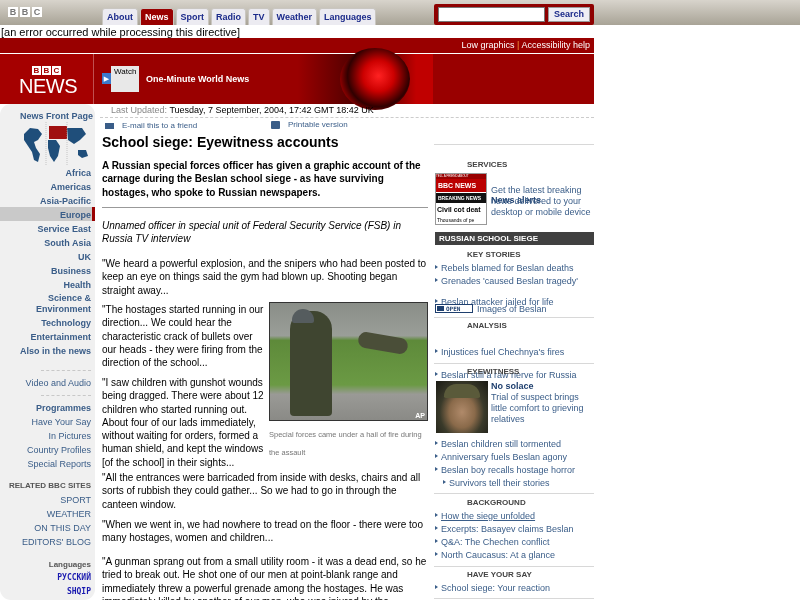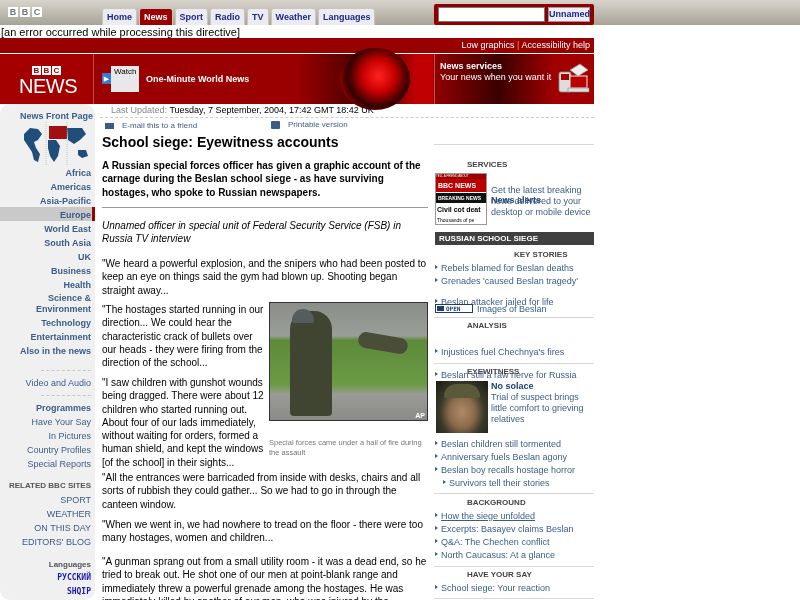--- a/index.html
+++ b/index.html
@@ -66,21 +66,21 @@
   .print-icon { width: 9px; height: 8px; background: #3a5d88; border-radius: 1px; }
   h1 { position: absolute; left: 2px; top: 30px; font: bold 14px "Liberation Sans", sans-serif; color: #000; white-space: nowrap; }
   .intro { position: absolute; left: 2px; top: 55px; width: 330px; font: bold 10px "Liberation Sans", sans-serif; line-height: 13.3px; color: #000; }
   .hr1 { position: absolute; left: 2px; top: 103px; width: 326px; border-top: 1px solid #999; }
   .byline { position: absolute; left: 2px; top: 115px; width: 330px; font: italic 10px "Liberation Sans", sans-serif; line-height: 13.3px; color: #000; }
   .para { position: absolute; left: 2px; font: 10px "Liberation Sans", sans-serif; line-height: 13.3px; color: #000; }
   .photo { position: absolute; left: 169px; top: 198px; width: 159px; height: 119px; border: 1px solid #333; background: linear-gradient(#8a8e88 0%, #9a9e98 28%, #5e8a3a 32%, #6b9a44 70%, #9a9a96 78%, #8a8a86 100%); overflow: hidden; }
   .soldier { position: absolute; left: 20px; top: 8px; width: 42px; height: 105px; background: #3f4530; border-radius: 18px 18px 4px 4px; }
   .helmet { position: absolute; left: 22px; top: 6px; width: 22px; height: 14px; background: #555c5e; border-radius: 11px 11px 2px 2px; }
   .prone { position: absolute; left: 88px; top: 32px; width: 50px; height: 16px; background: #4a4e38; border-radius: 8px; transform: rotate(10deg); }
-  .caption { position: absolute; left: 169px; top: 334px; width: 165px; font-size: 7.5px; line-height: 10px; color: #777; }
+  .caption { position: absolute; left: 169px; top: 322px; width: 165px; font-size: 7.5px; line-height: 18px; color: #777; }
 
   
   .right { position: absolute; left: 434px; top: 104px; width: 160px; }
   .rhdr { position: absolute; left: 1px; font: bold 8px "Liberation Sans", sans-serif; color: #444; padding-left: 32px; }
   .rline { position: absolute; left: 0; width: 160px; border-top: 1px solid #d8d8d8; }
   .alerts-img { position: absolute; left: 1px; top: 69px; width: 52px; height: 52px; border: 1px solid #999; background: #fff; }
   .alerts-img .a1 { position: absolute; left: 0; top: 0; width: 50px; height: 5px; background: #990000; }
   .alerts-img .a2 { position: absolute; left: 0; top: 5px; width: 50px; height: 13px; background: #b00; color: #fff; font: bold 7px "Liberation Sans", sans-serif; line-height: 13px; padding-left: 2px; }
   .alerts-img .a3 { position: absolute; left: 0; top: 19px; width: 50px; height: 10px; background: #111; color: #fff; font: bold 5px "Liberation Sans", sans-serif; line-height: 10px; padding-left: 2px; }
   .alerts-img .a4 { position: absolute; left: 1px; top: 32px; font: bold 7px "Liberation Sans", sans-serif; color: #000; white-space: nowrap; overflow: hidden; width: 49px; }
@@ -101,31 +101,31 @@
 </head>
 <body>
 
 <div class="topbar">
   <div class="bbc-logo">
     <span>B</span>
     <span>B</span>
     <span>C</span>
   </div>
   <div class="navtabs">
-    <a class="navtab">Home</a>
+    <a class="navtab">About</a>
     <a class="navtab active">News</a>
     <a class="navtab">Sport</a>
     <a class="navtab">Radio</a>
     <a class="navtab">TV</a>
     <a class="navtab">Weather</a>
     <a class="navtab">Languages</a>
   </div>
   <div class="searchbox">
     <input type="text" value="" style="">
-    <div class="sbtn">Unnamed</div>
+    <div class="sbtn">Search</div>
   </div>
 </div>
 
 <div class="errline">[an error occurred while processing this directive]</div>
 
 <div class="redstrip">
   <div class="links">
     <a style="color:#fff">Low graphics</a>
     <span class="sep">|</span>
     <a style="color:#fff">Accessibility help</a>
@@ -141,31 +141,20 @@
     </div>
     <div class="news">NEWS</div>
   </div>
   <div class="watch-area">
     <div class="globe"></div>
     <div class="watch-btn">
       <span class="play">▶</span>
       <span class="lbl">Watch</span>
     </div>
     <div class="watch-title">One-Minute World News</div>
-  </div>
-  <div class="services-area">
-    <div class="t1">News services</div>
-    <div class="t2">Your news when you want it</div>
-    <svg class="devices-icon" viewBox="0 0 34 34">
-      <polygon points="14,8 24,2 32,8 22,14" fill="#eee" stroke="#999" stroke-width="0.8"></polygon>
-      <rect x="3" y="10" width="12" height="20" rx="2" fill="#ddd" stroke="#888" stroke-width="0.8"></rect>
-      <rect x="5" y="12" width="8" height="6" fill="#a00"></rect>
-      <rect x="14" y="14" width="17" height="12" fill="#b00" stroke="#eee" stroke-width="1"></rect>
-      <rect x="12" y="26" width="21" height="4" fill="#ddd" stroke="#888" stroke-width="0.6"></rect>
-    </svg>
   </div>
 </div>
 
 <div class="leftnav">
   <a class="front">News Front Page</a>
   <svg class="worldmap" viewBox="0 0 72 44">
     <path d="M4,12 L10,6 L18,7 L22,12 L18,18 L14,20 L16,26 L20,32 L18,40 L14,38 L12,30 L8,24 L4,18 Z" fill="#1f4e7a"></path>
     <rect x="29" y="4" width="18" height="13" fill="#a01010"></rect>
     <path d="M28,18 L36,18 L40,24 L38,34 L34,40 L30,34 L28,26 Z" fill="#1f4e7a"></path>
     <path d="M47,6 L62,6 L66,12 L60,18 L54,22 L48,18 Z" fill="#1f4e7a"></path>
@@ -174,21 +163,21 @@
     <line x1="47" y1="0" x2="47" y2="44" stroke="#aaa" stroke-width="0.6" stroke-dasharray="1,1"></line>
   </svg>
 
   <div class="europe-row"></div>
 
   <div class="navlist">
     <a class="item">Africa</a>
     <a class="item">Americas</a>
     <a class="item">Asia-Pacific</a>
     <a class="item">Europe</a>
-    <a class="item">World East</a>
+    <a class="item">Service East</a>
     <a class="item">South Asia</a>
     <a class="item">UK</a>
     <a class="item">Business</a>
     <a class="item">Health</a>
     <a class="item twoline" style="width:70px;margin-left:auto;">Science &amp; Environment</a>
     <a class="item">Technology</a>
     <a class="item">Entertainment</a>
     <a class="item">Also in the news</a>
   </div>
 
@@ -260,21 +249,21 @@
     <div class="a2">BBC NEWS</div>
     <div class="a3">BREAKING NEWS</div>
     <div class="a4">Civil cot deat</div>
     <div class="a5">Thousands of pe</div>
   </div>
   <a class="alerts-title">News alerts</a>
   <div class="alerts-desc">Get the latest breaking news delivered to your desktop or mobile device</div>
 
   <div class="siege-bar">RUSSIAN SCHOOL SIEGE</div>
 
-  <div class="rhdr" style="top:146px;margin-left:47px;">KEY STORIES</div>
+  <div class="rhdr" style="top:146px;">KEY STORIES</div>
   <a class="rlink" style="top:159px;">Rebels blamed for Beslan deaths</a>
   <a class="rlink" style="top:172px;">Grenades 'caused Beslan tragedy'</a>
   <a class="rlink" style="top:193px;">Beslan attacker jailed for life</a>
   <div class="open-badge">OPEN</div>
   <a class="open-label">Images of Beslan</a>
   <div class="rline" style="top:213px;"></div>
 
   <div class="rhdr" style="top:217px;">ANALYSIS</div>
   <a class="rlink" style="top:230px;margin-top:36px;">Beslan still a raw nerve for Russia</a>
   <a class="rlink" style="top:243px;">Injustices fuel Chechnya's fires</a>

